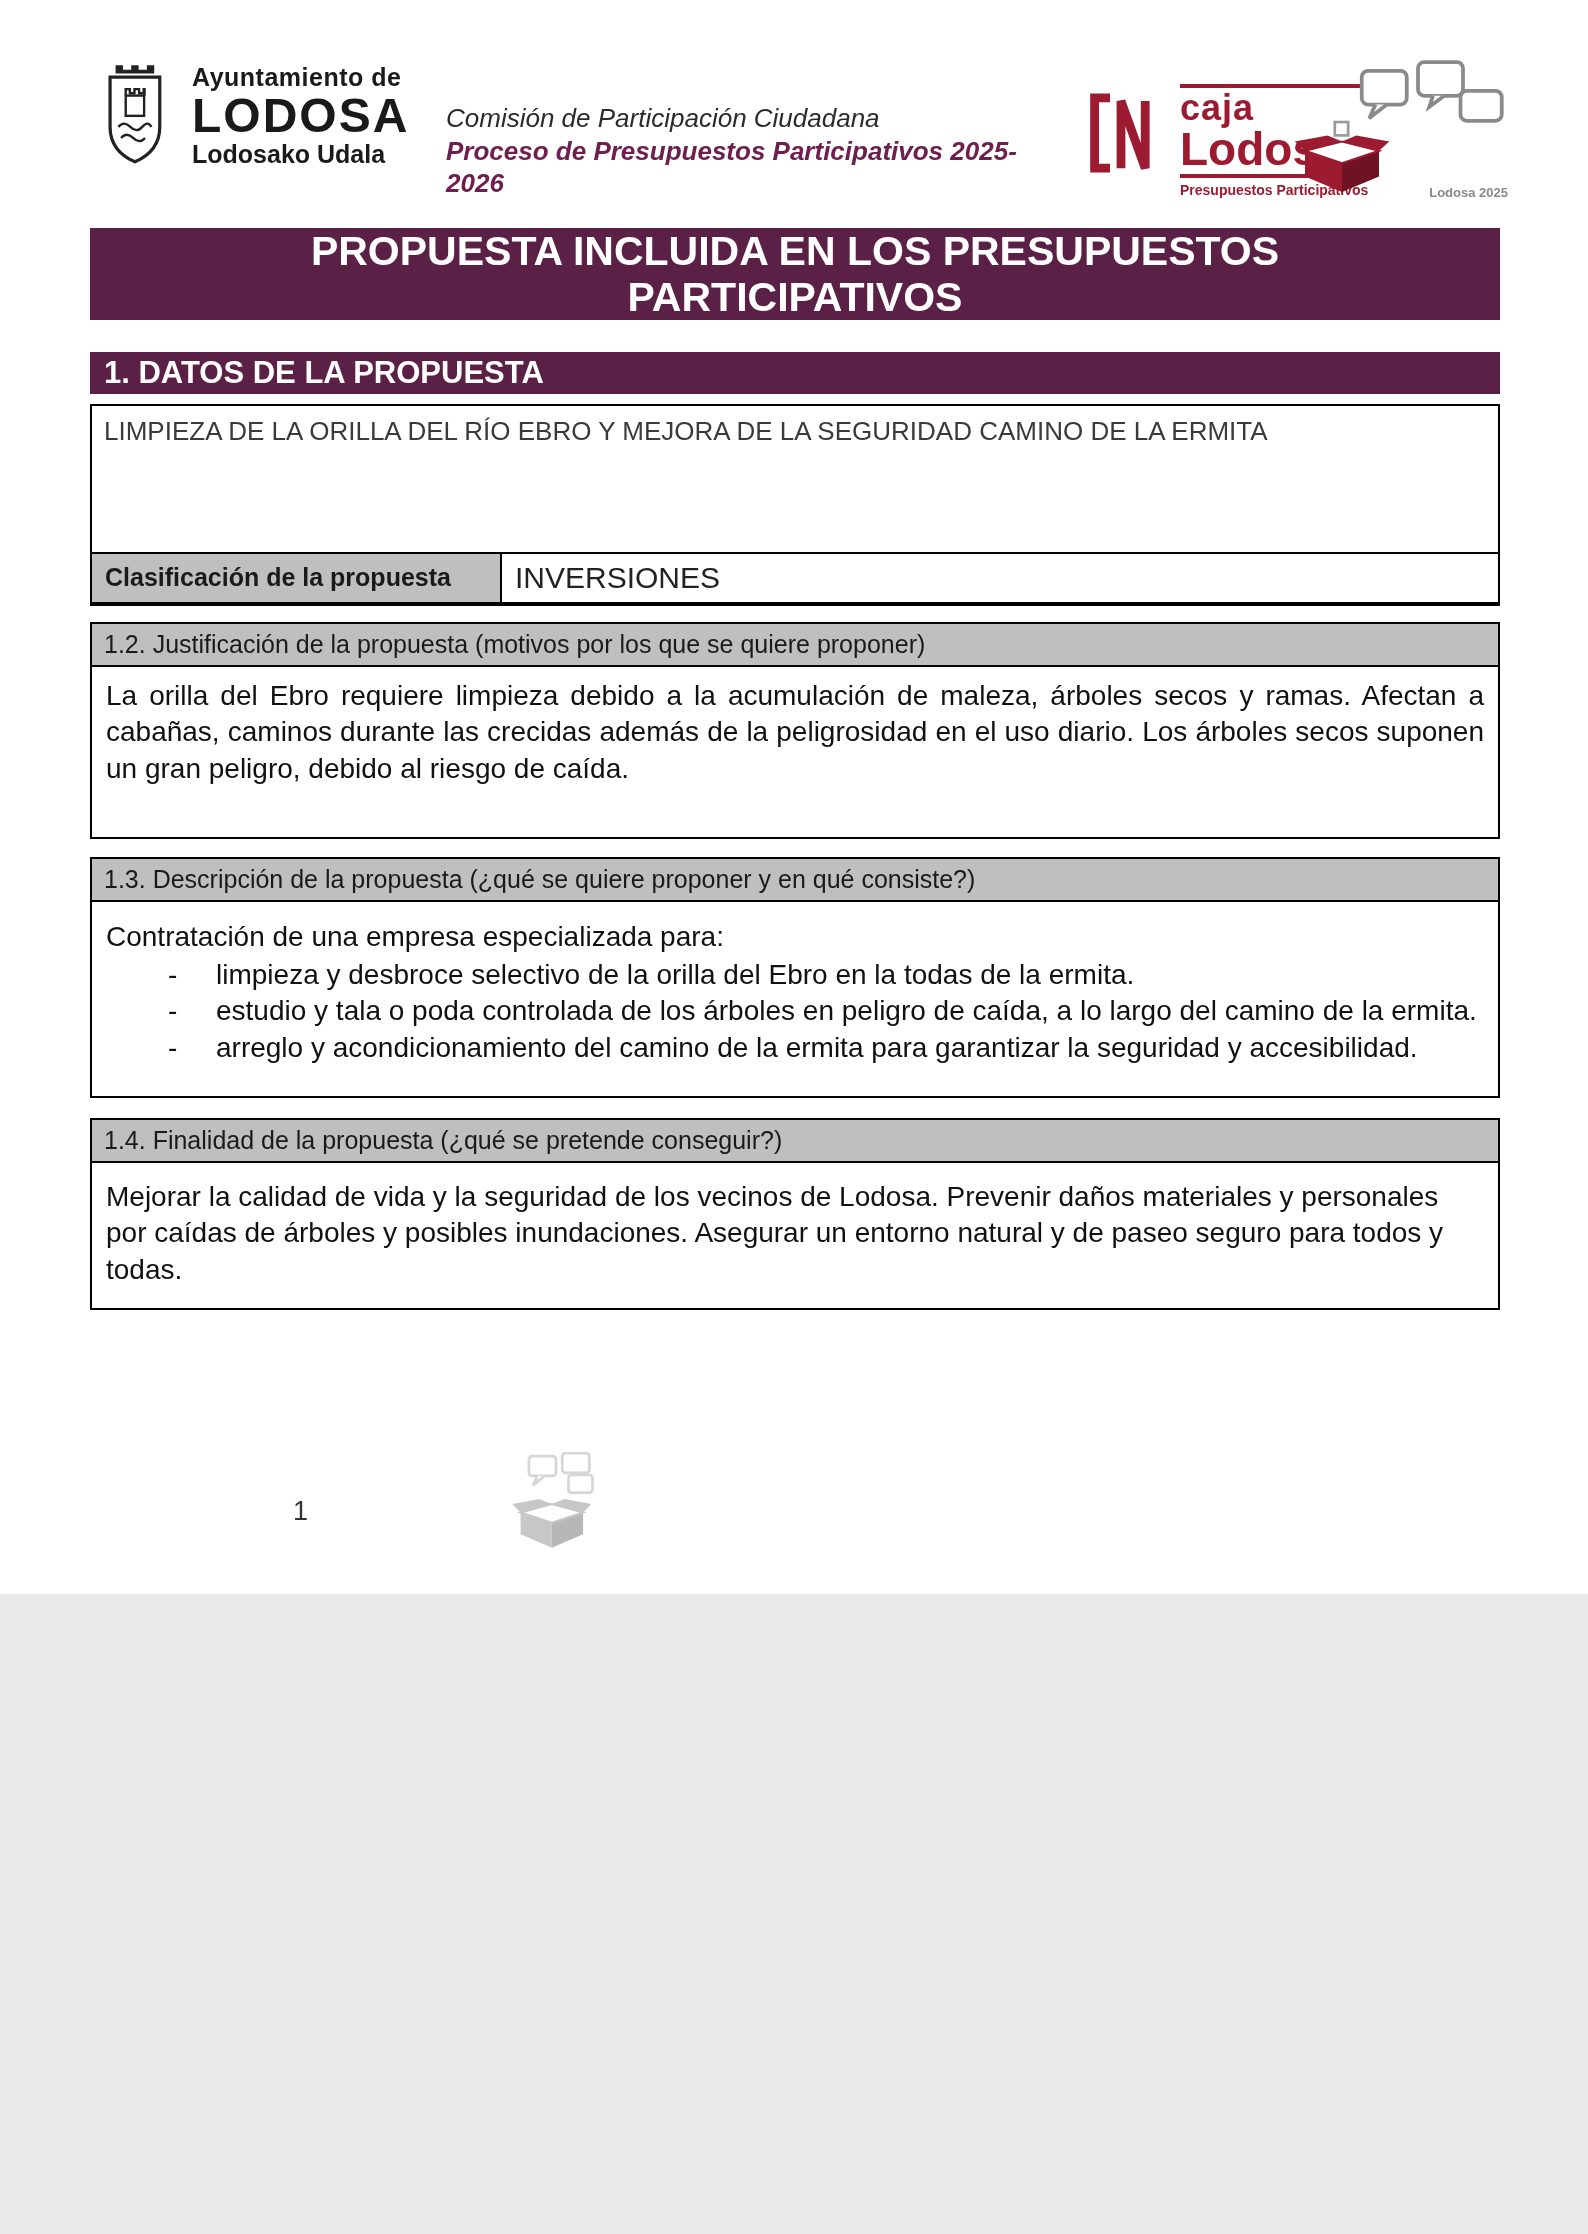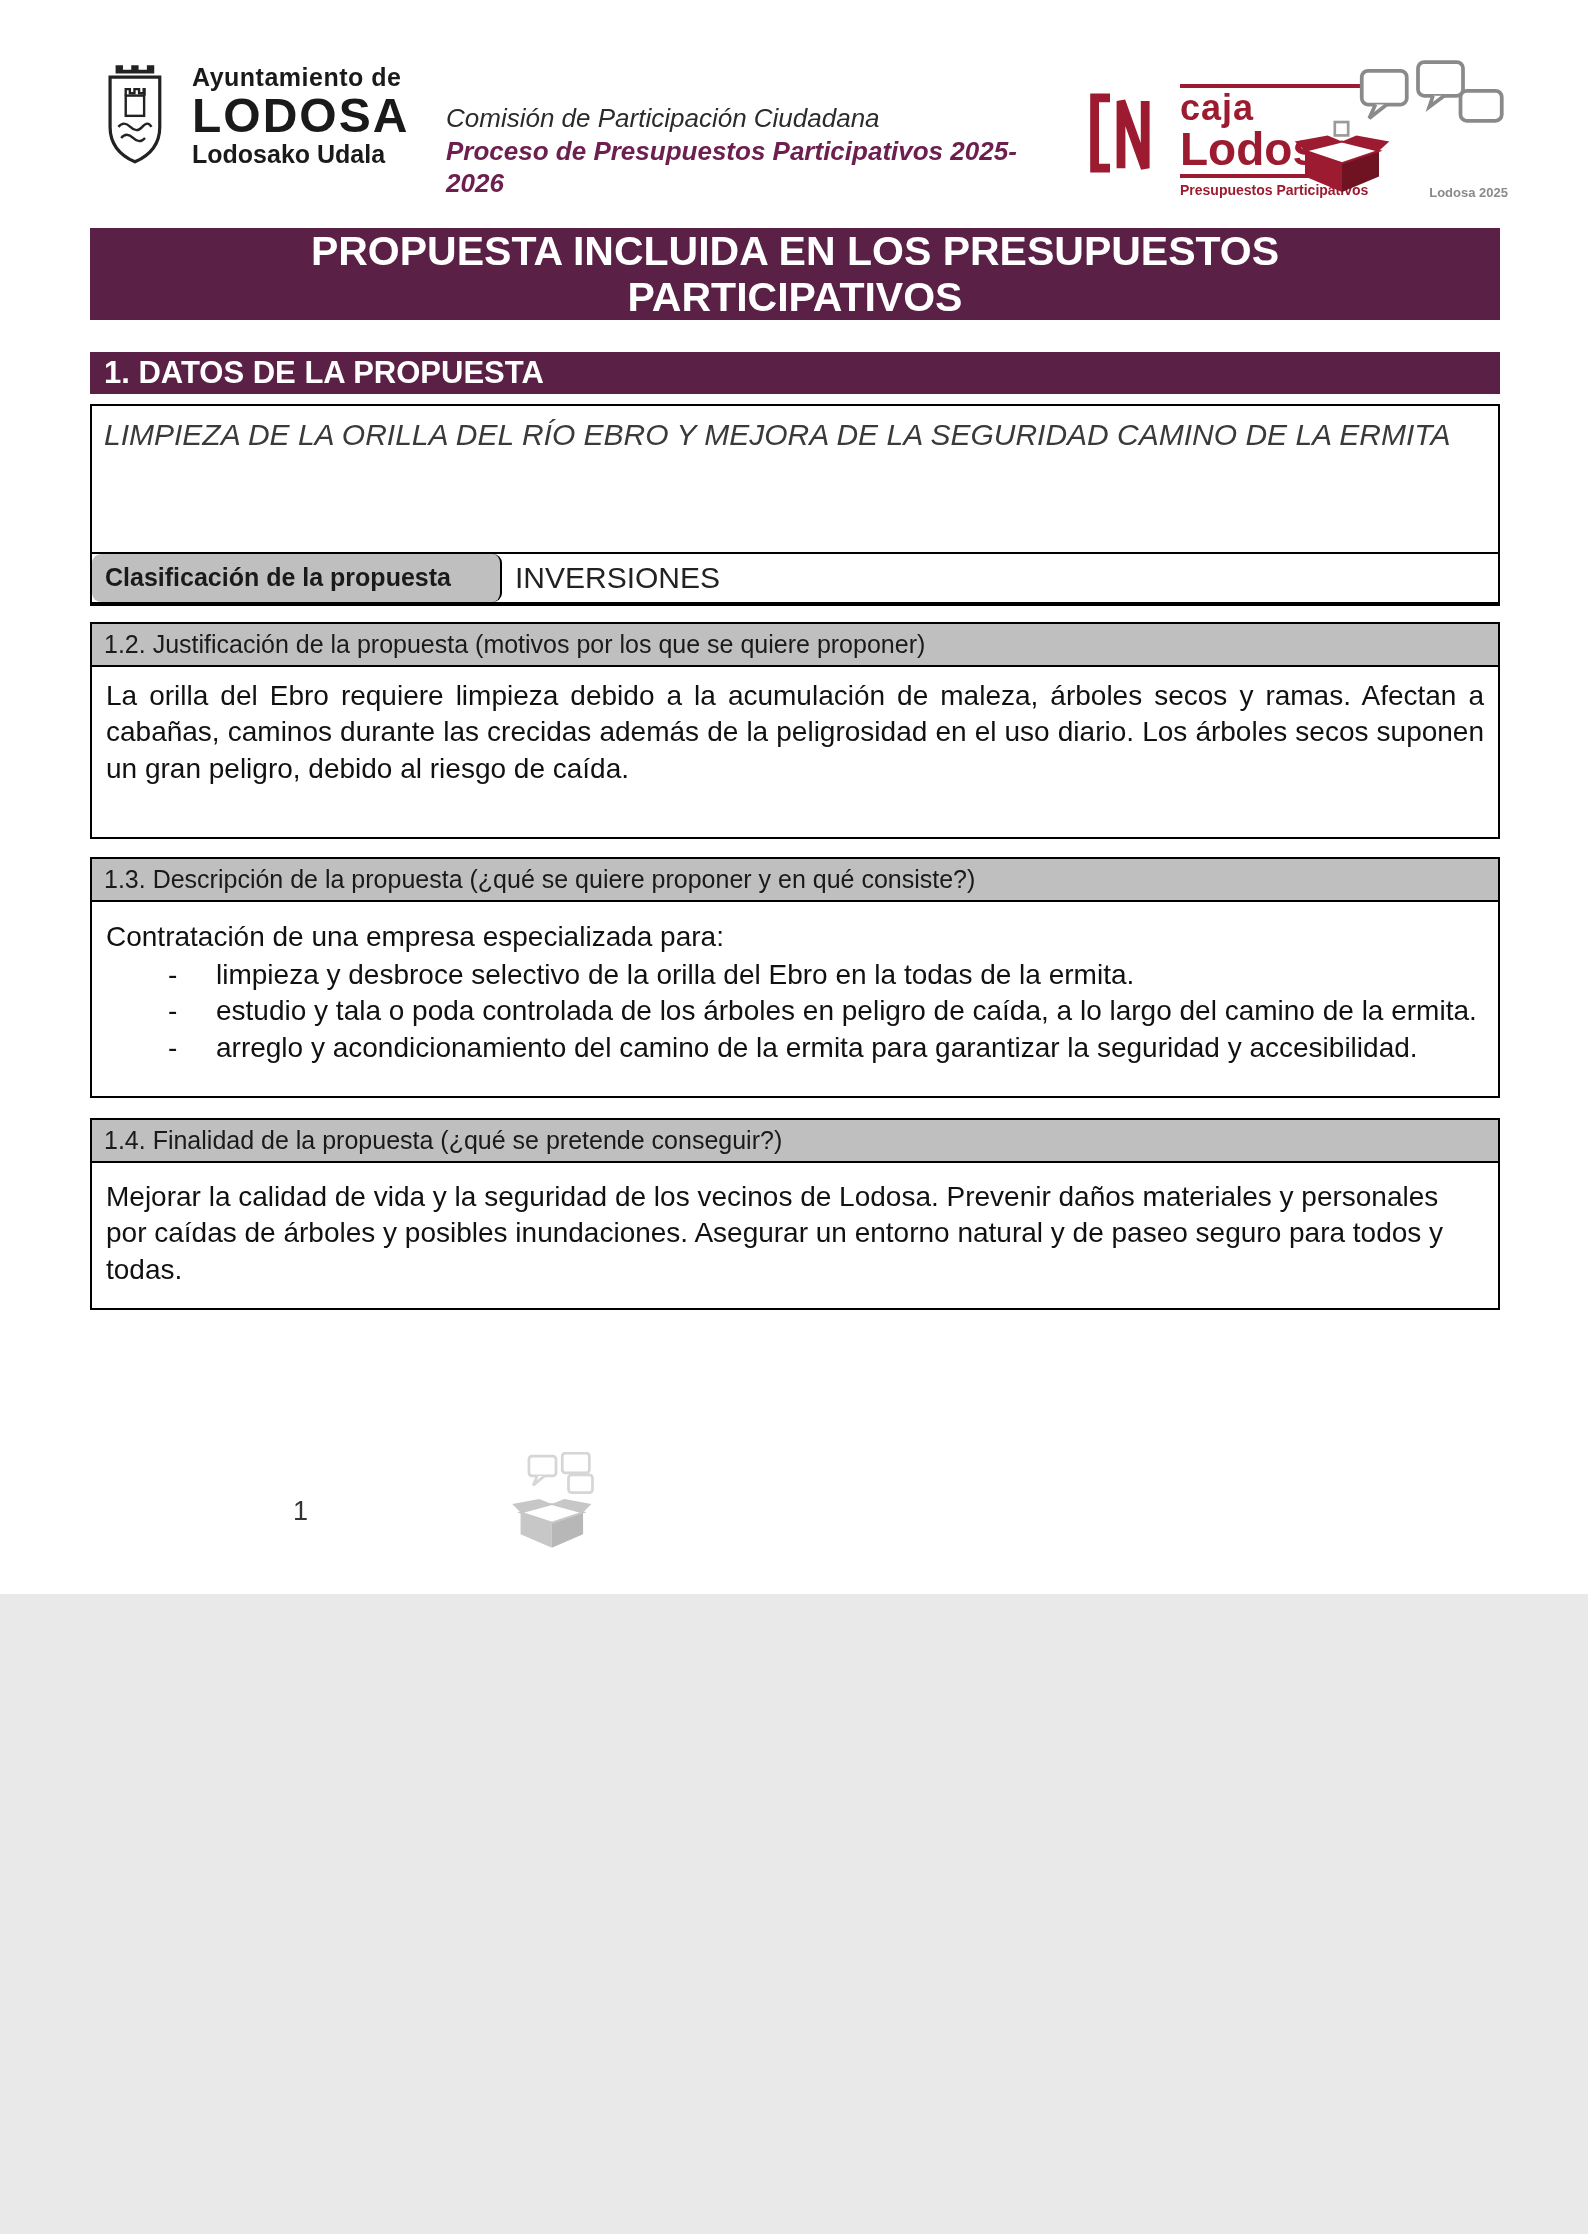--- a/index.html
+++ b/index.html
@@ -37,26 +37,26 @@
     height:92px; display:flex; align-items:center; justify-content:center; text-align:center;
     padding:0 120px;
   }
   .sec-heading {
     background:#5b2045; color:#fff; font-weight:bold; font-size:31px;
     height:42px; display:flex; align-items:center; padding-left:14px; margin-top:32px;
   }
 
   .tbl { border:2px solid #000; margin-top:10px; }
   .gray-hdr { background:#bfbfbf; font-weight:bold; font-size:25px; padding:6px 12px; border-bottom:2px solid #000; line-height:1.15; }
-  .name-cell { height:148px; padding:9px 12px; font-size:30px; color:#3a3a3a; border-bottom:2px solid #000; line-height:1.3;font-style:italic; }
+  .name-cell { height:148px; padding:9px 12px; font-size:26px; color:#3a3a3a; border-bottom:2px solid #000; line-height:1.3; }
   .trow { display:flex; border-bottom:2px solid #000; }
   .trow.last { border-bottom:none; }
   .tcell { padding:0 13px; display:flex; align-items:center; min-height:48px; border-right:2px solid #000; }
   .tcell.end { border-right:none; }
-  .tcell.glabel { background:#bfbfbf; font-weight:bold; font-size:25px; line-height:1.1;border-radius:9px; }
+  .tcell.glabel { background:#bfbfbf; font-weight:bold; font-size:25px; line-height:1.1; }
   .tcell.val { font-size:30px; color:#222; }
   .w410 { width:410px; flex:none; }
   .w215 { width:215px; flex:none; }
   .w605 { width:605px; flex:none; }
   .grow { flex:1; }
 
   .box { border:2px solid #000; }
   .mt16 { margin-top:16px; } .mt18 { margin-top:18px; } .mt20 { margin-top:20px; }
   .box-hdr { background:#bfbfbf; font-weight:normal; font-size:25px; padding:6px 12px; border-bottom:2px solid #000; line-height:1.15; }
   .box-body { font-size:28px; line-height:1.3; padding:11px 14px 13px 14px; color:#111; }

